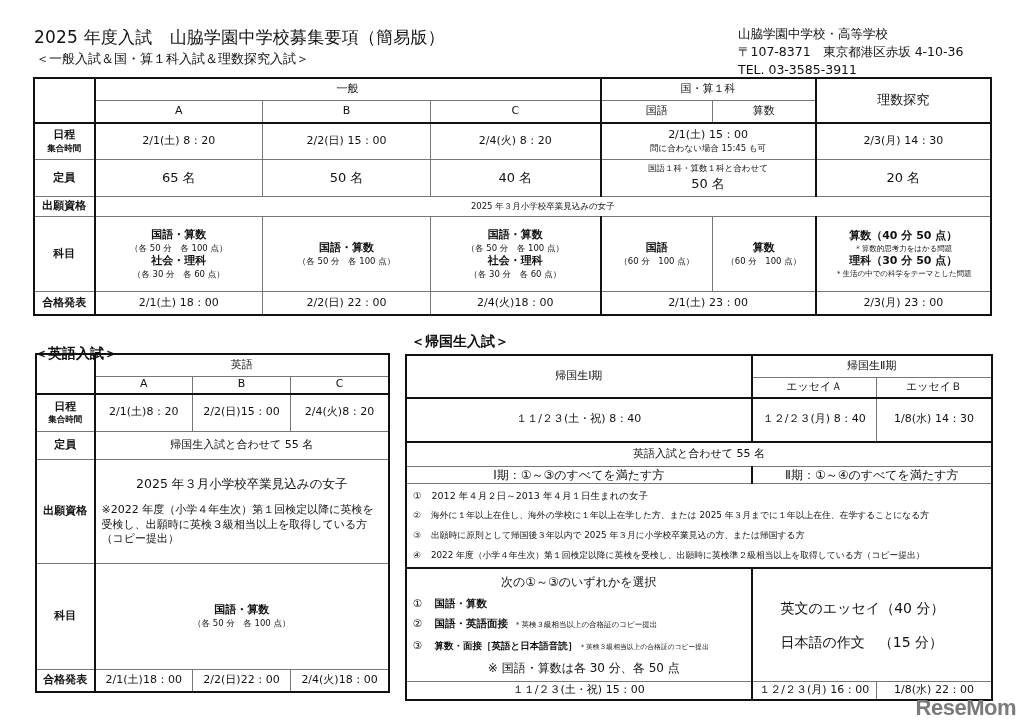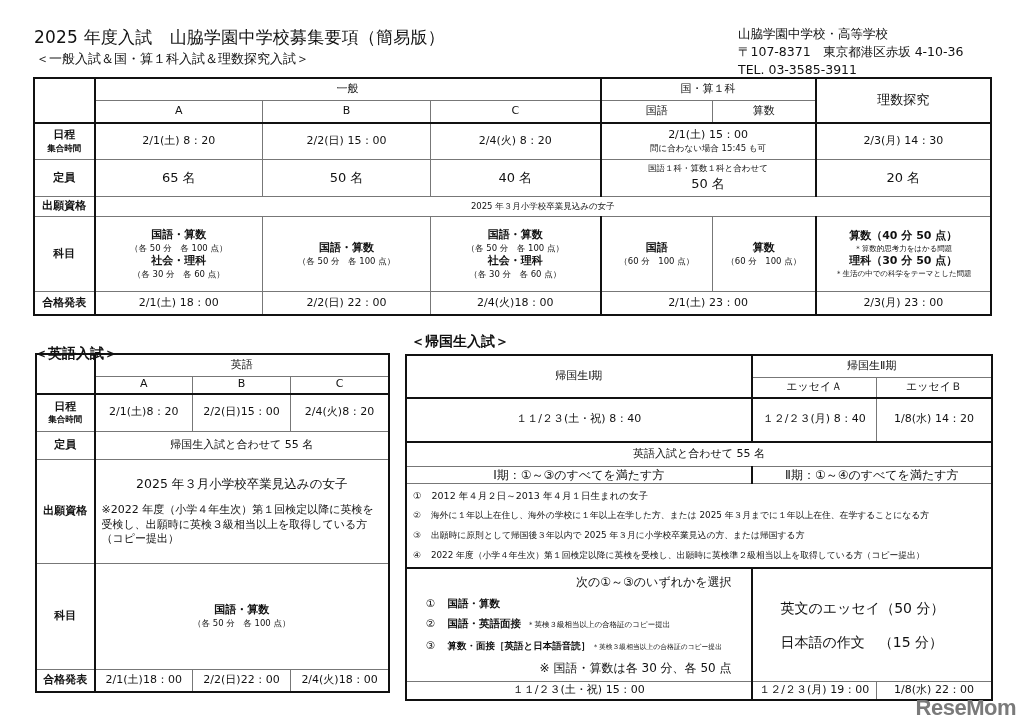--- a/index.html
+++ b/index.html
@@ -198,21 +198,21 @@
     <td rowspan="2" class="thick-r thick-b">帰国生Ⅰ期</td>
     <td colspan="2">帰国生Ⅱ期</td>
   </tr>
   <tr style="height:20px">
     <td class="dash-r thick-b">エッセイＡ</td>
     <td class="thick-b">エッセイＢ</td>
   </tr>
   <tr style="height:44px">
     <td class="thick-r">１１/２３(土・祝) 8：40</td>
     <td class="dash-r">１２/２３(月) 8：40</td>
-    <td>1/8(水) 14：20</td>
+    <td>1/8(水) 14：30</td>
   </tr>
   <tr style="height:25px">
     <td colspan="3" class="thick-t">英語入試と合わせて 55 名</td>
   </tr>
   <tr style="height:17px">
     <td class="thick-r" style="font-size:12px;">Ⅰ期：①～③のすべてを満たす方</td>
     <td colspan="2" style="font-size:12px;">Ⅱ期：①～④のすべてを満たす方</td>
   </tr>
   <tr style="height:82px">
     <td colspan="3" style="text-align:left; padding:2px 6px; vertical-align:top;">
@@ -228,44 +228,44 @@
         <span>③</span>
         <span>出願時に原則として帰国後３年以内で 2025 年３月に小学校卒業見込の方、または帰国する方</span>
       </div>
       <div style="display:flex; gap:10px; font-size:8.8px; line-height:20px; white-space:nowrap;">
         <span>④</span>
         <span>2022 年度（小学４年生次）第１回検定以降に英検を受検し、出願時に英検準２級相当以上を取得している方（コピー提出）</span>
       </div>
     </td>
   </tr>
   <tr style="height:112px">
-    <td class="thick-r thick-t" style="text-align:right; padding:2px 19px; vertical-align:top;border-radius:18px;">
+    <td class="thick-r thick-t" style="text-align:center; padding:2px 6px; vertical-align:top;border-radius:18px;">
       <div style="font-size:12px; line-height:22px;">次の①～③のいずれかを選択</div>
       <div style="display:flex; gap:12px; font-size:10.5px; line-height:20px; align-items:baseline;">
         <span>①</span>
         <span class="bold">国語・算数</span>
       </div>
       <div style="display:flex; gap:12px; font-size:10.5px; line-height:20px; align-items:baseline; white-space:nowrap;">
         <span>②</span>
         <span class="bold">国語・英語面接</span>
         <span class="xs" style="margin-left:-6px;">＊英検３級相当以上の合格証のコピー提出</span>
       </div>
       <div style="display:flex; gap:12px; font-size:10.5px; line-height:20px; align-items:baseline; white-space:nowrap;">
         <span>③</span>
         <span class="bold" style="font-size:9.5px;">算数・面接［英語と日本語音読］</span>
         <span class="xs" style="margin-left:-10px; font-size:6.8px;">＊英検３級相当以上の合格証のコピー提出</span>
       </div>
       <div style="font-size:12px; line-height:22px; padding-left:10px;">※ 国語・算数は各 30 分、各 50 点</div>
     </td>
     <td colspan="2" class="thick-t" style="text-align:left; padding-left:28px; font-size:14px; line-height:34px;">
-      <span class="line">英文のエッセイ（50 分）</span>
+      <span class="line">英文のエッセイ（40 分）</span>
       <span class="line">日本語の作文　（15 分）</span>
     </td>
   </tr>
   <tr style="height:18px">
     <td class="thick-r">１１/２３(土・祝) 15：00</td>
-    <td class="dash-r">１２/２３(月) 19：00</td>
+    <td class="dash-r">１２/２３(月) 16：00</td>
     <td>1/8(水) 22：00</td>
   </tr>
 </tbody>
   </table>
 
 <div class="abs watermark">ReseMom</div>
 
 </body></html>

